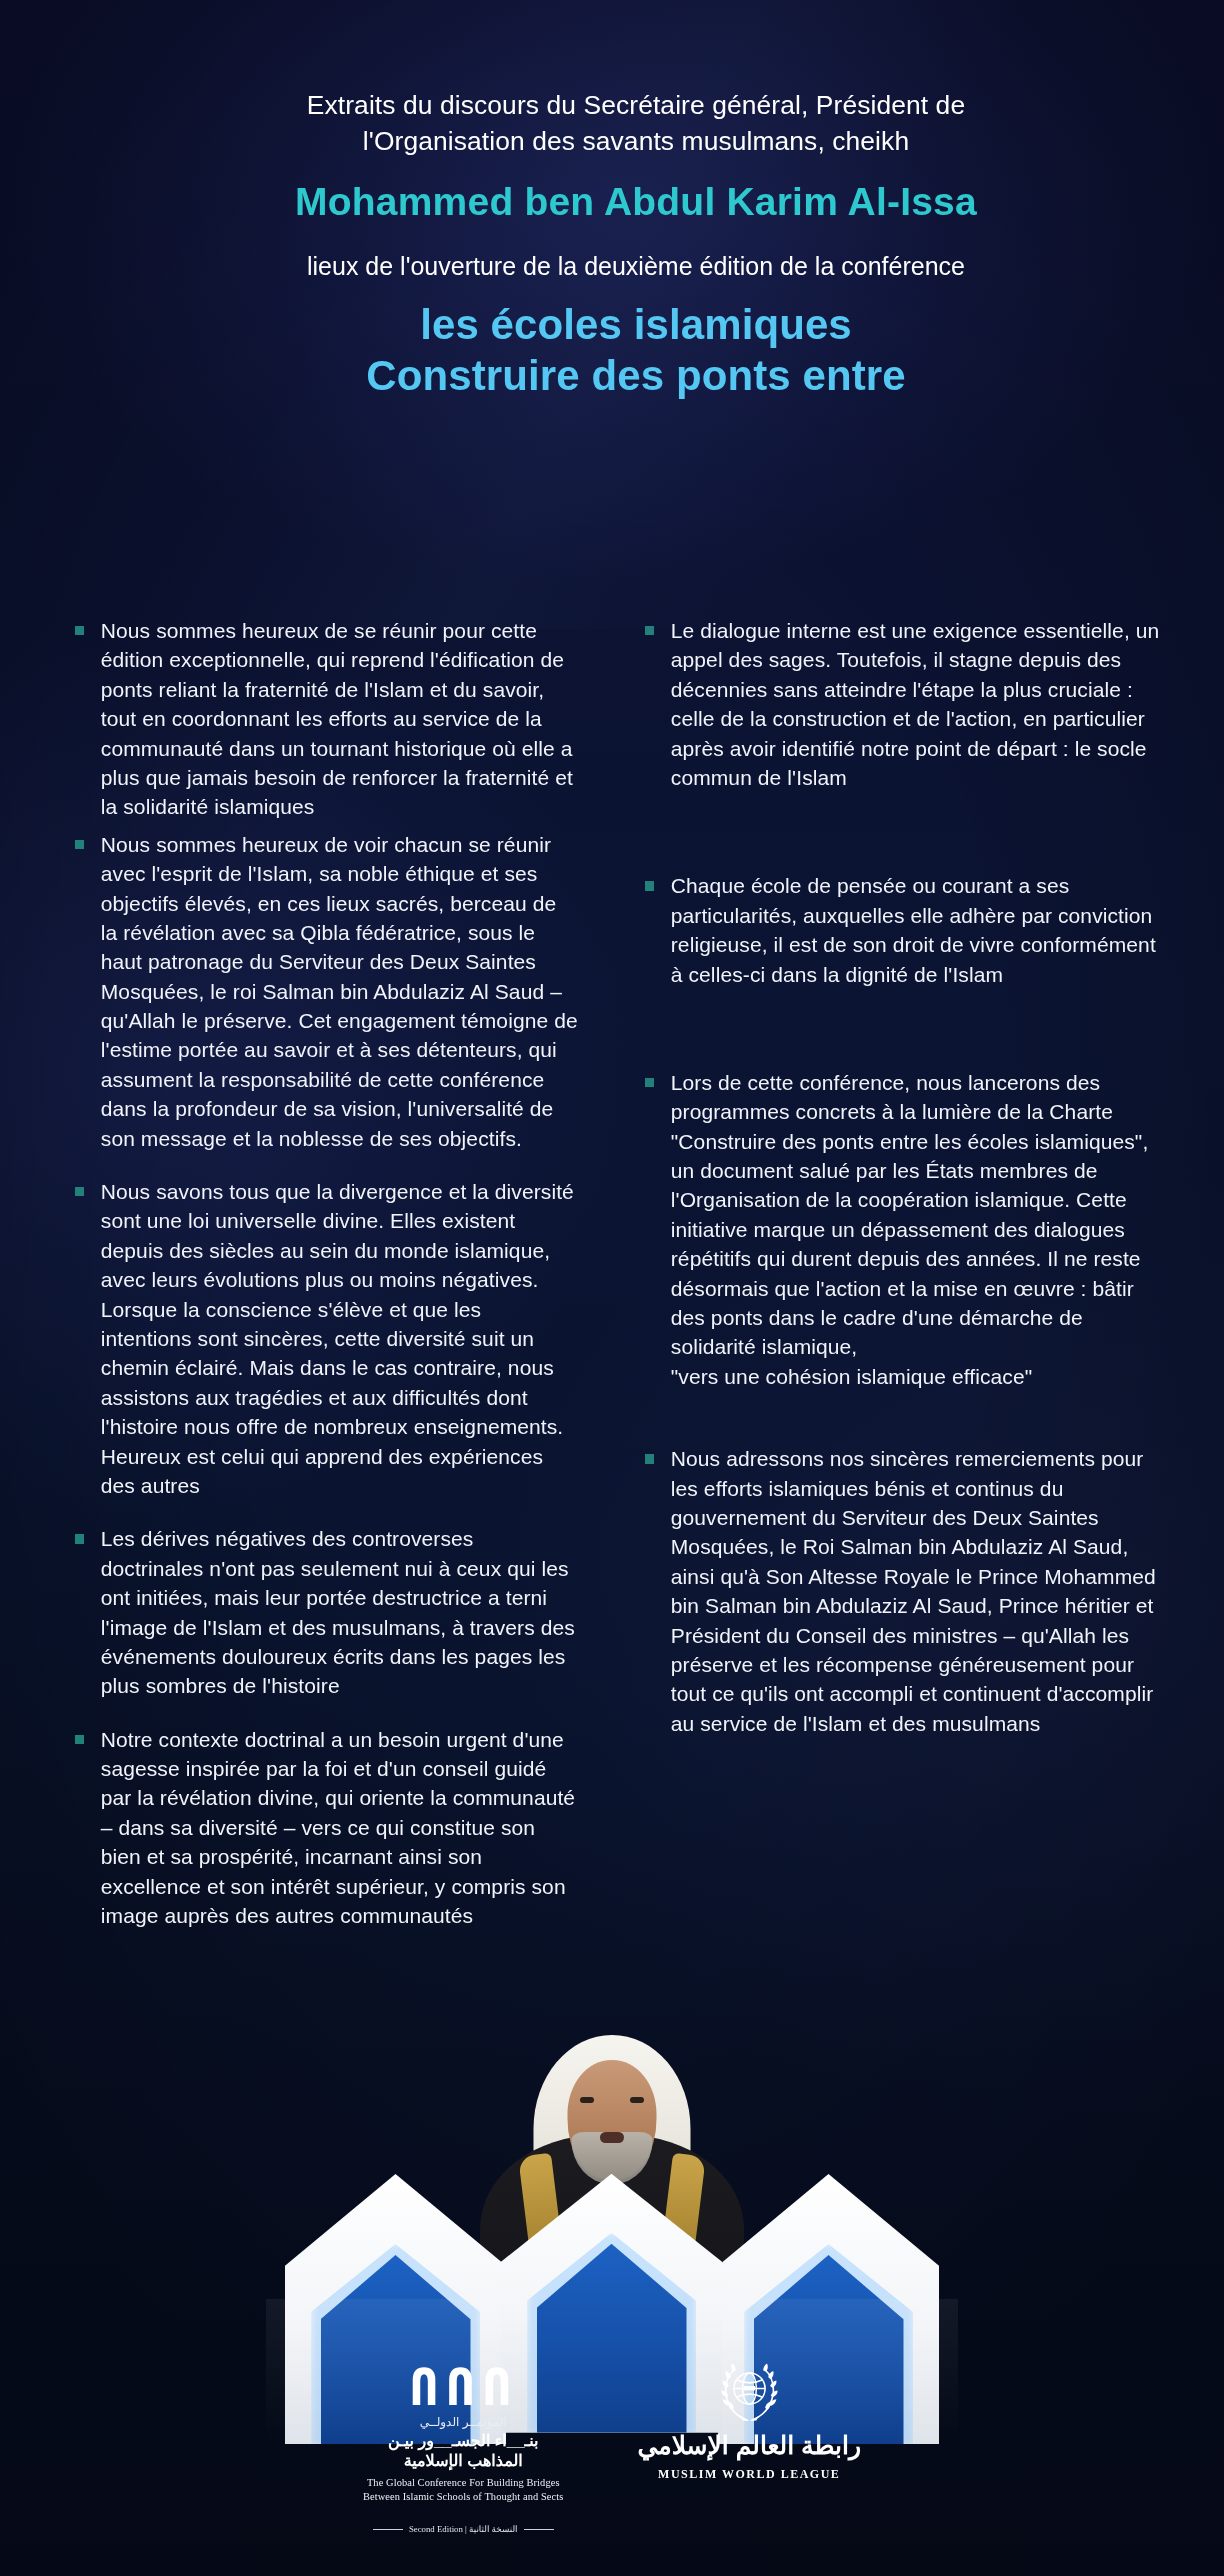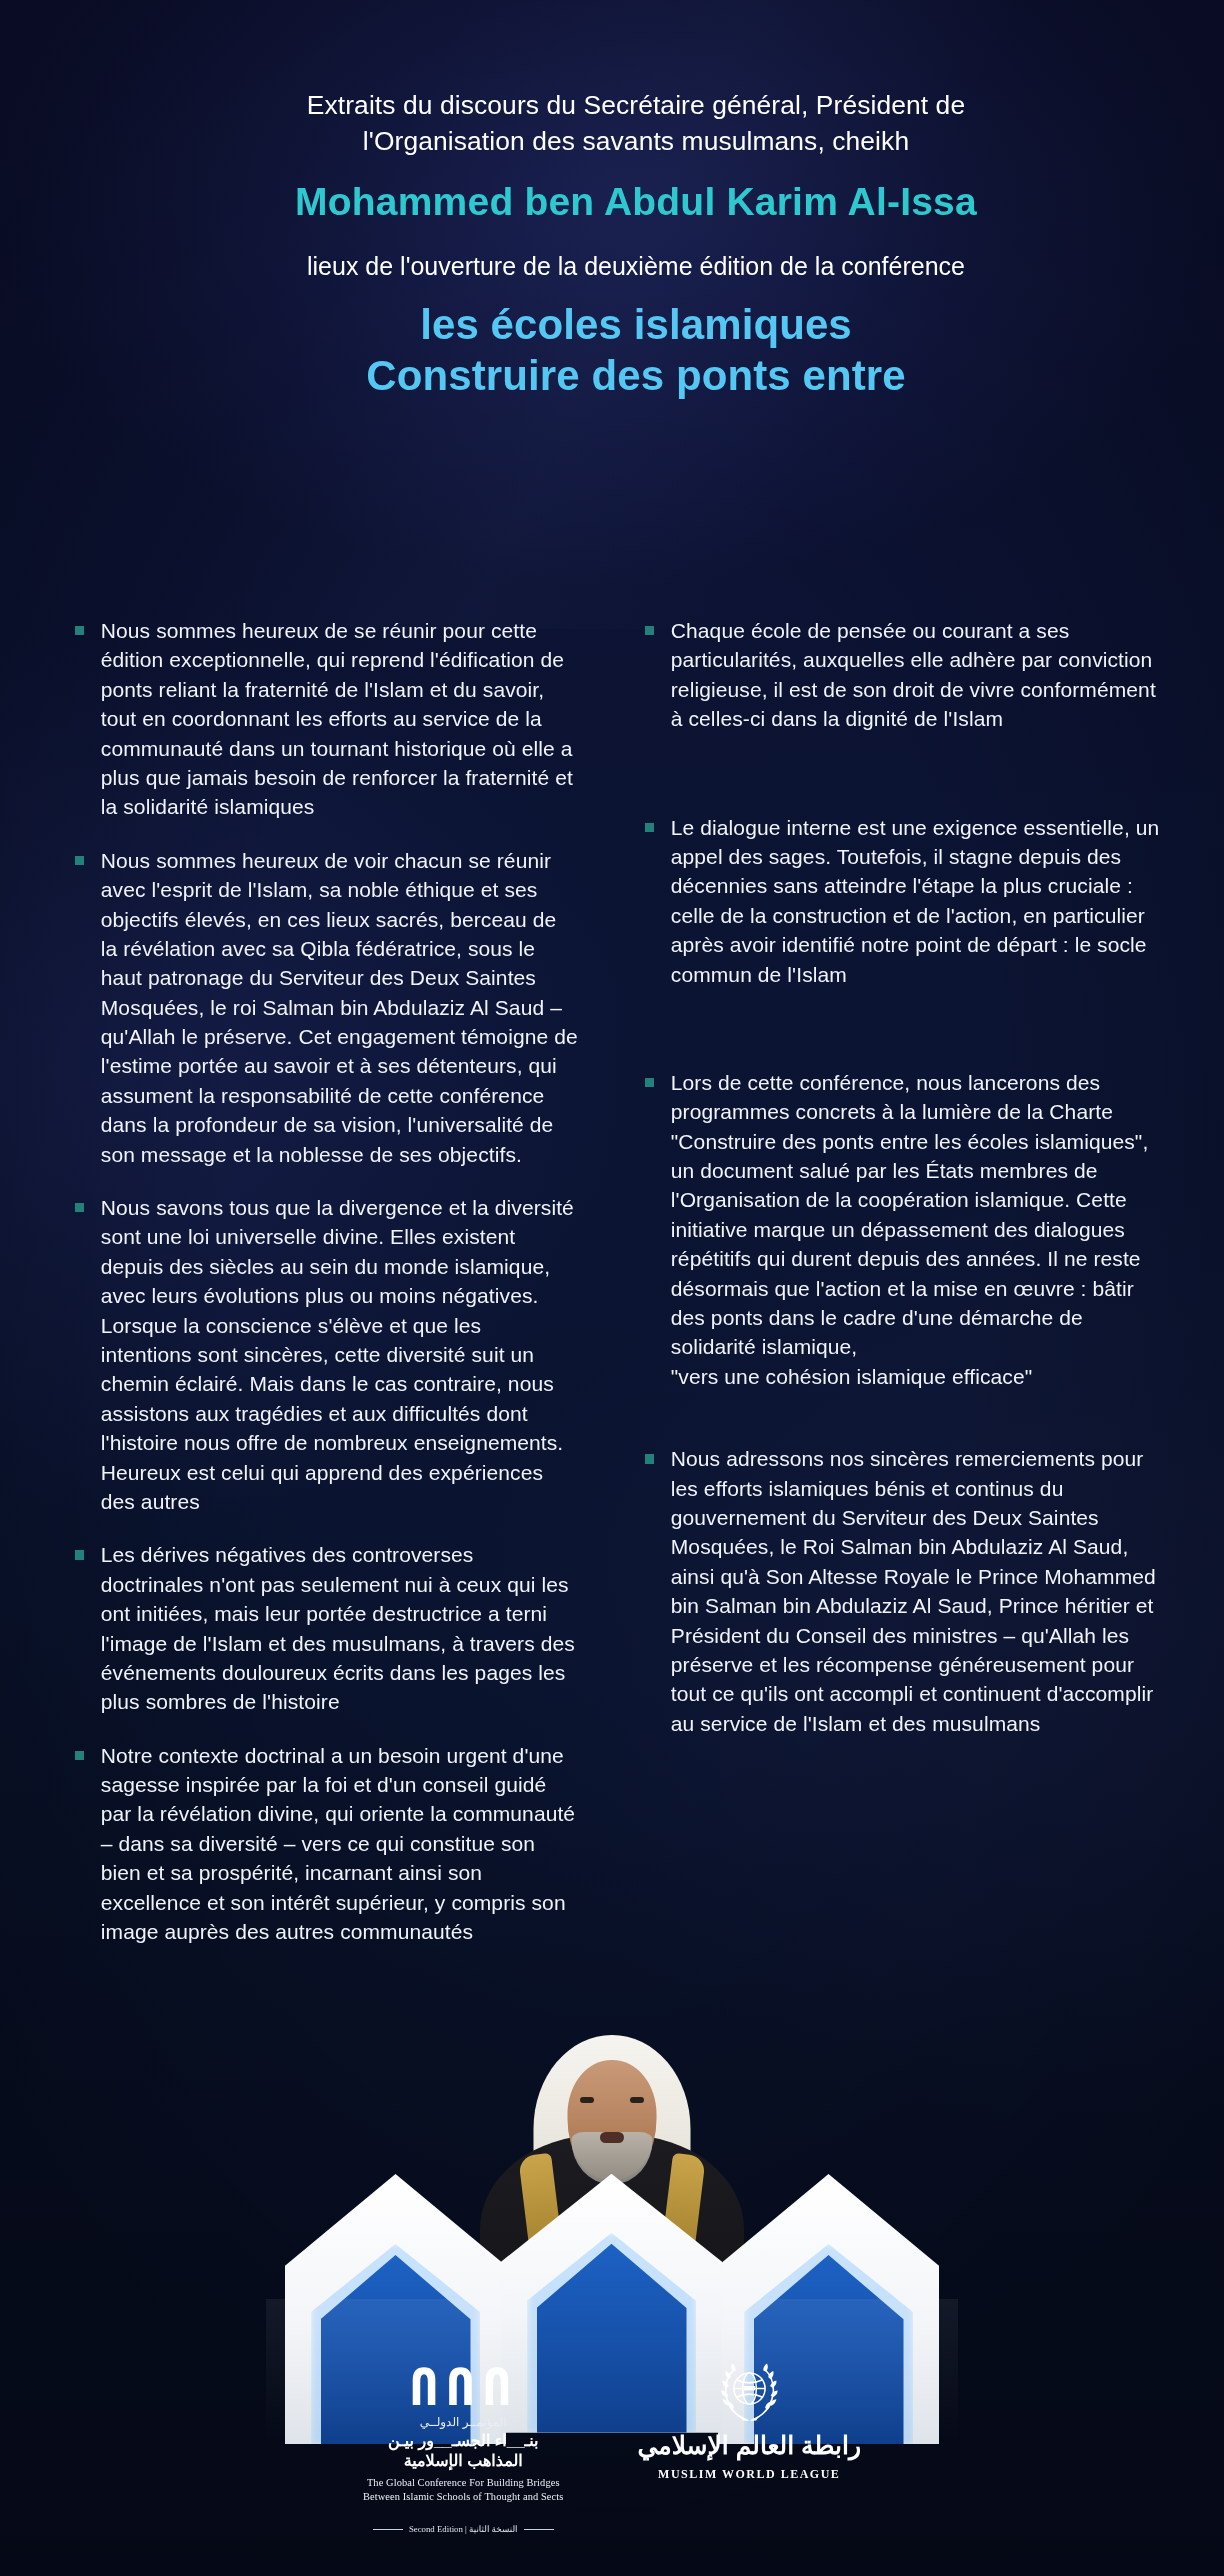--- a/index.html
+++ b/index.html
@@ -362,21 +362,21 @@
 
     <div class="main-title">
       <div>les écoles  islamiques</div>
       <div>Construire des ponts entre</div>
     </div>
   </div>
 
   <div class="columns">
 
     <div class="col col-left">
-      <div class="bullet" style="margin-bottom:24px">
+      <div class="bullet" style="margin-bottom:8px">
         <span class="bullet-marker"></span>
         <span class="bullet-text">Nous sommes heureux de se réunir pour cette édition exceptionnelle, qui reprend l'édification de ponts reliant la fraternité de l'Islam et du savoir, tout en coordonnant les efforts au service de la communauté dans un tournant historique où elle a plus que jamais besoin de renforcer la fraternité et la solidarité islamiques</span>
       </div>
       <div class="bullet" style="margin-bottom:24px">
         <span class="bullet-marker"></span>
         <span class="bullet-text">Nous sommes heureux de voir chacun se réunir avec l'esprit de l'Islam, sa noble éthique et ses objectifs élevés, en ces lieux sacrés, berceau de la révélation avec sa Qibla fédératrice, sous le haut patronage du Serviteur des Deux Saintes Mosquées, le roi Salman bin Abdulaziz Al Saud – qu'Allah le préserve. Cet engagement témoigne de l'estime portée au savoir et à ses détenteurs, qui assument la responsabilité de cette conférence dans la profondeur de sa vision, l'universalité de son message et la noblesse de ses objectifs.</span>
       </div>
       <div class="bullet" style="margin-bottom:24px">
         <span class="bullet-marker"></span>
         <span class="bullet-text">Nous savons tous que la divergence et la diversité sont une loi universelle divine. Elles existent depuis des siècles au sein du monde islamique, avec leurs évolutions plus ou moins négatives. Lorsque la conscience s'élève et que les intentions sont sincères, cette diversité suit un chemin éclairé. Mais dans le cas contraire, nous assistons aux tragédies et aux difficultés dont l'histoire nous offre de nombreux enseignements. Heureux est celui qui apprend des expériences des autres</span>
@@ -387,25 +387,25 @@
       </div>
       <div class="bullet">
         <span class="bullet-marker"></span>
         <span class="bullet-text">Notre contexte doctrinal a un besoin urgent d'une sagesse inspirée par la foi et d'un conseil guidé par la révélation divine, qui oriente la communauté – dans sa diversité – vers ce qui constitue son bien et sa prospérité, incarnant ainsi son excellence et son intérêt supérieur, y compris son image auprès des autres communautés</span>
       </div>
     </div>
 
     <div class="col col-right">
       <div class="bullet" style="margin-bottom:79px">
         <span class="bullet-marker"></span>
+        <span class="bullet-text">Le dialogue interne est une exigence essentielle, un appel des sages. Toutefois, il stagne depuis des décennies sans atteindre l'étape la plus cruciale : celle de la construction et de l'action, en particulier après avoir identifié notre point de départ : le socle commun de l'Islam</span>
+      </div>
+      <div class="bullet" style="margin-bottom:79px">
+        <span class="bullet-marker"></span>
         <span class="bullet-text">Chaque école de pensée ou courant a ses particularités, auxquelles elle adhère par conviction religieuse, il est de son droit de vivre conformément à celles-ci dans la dignité de l'Islam</span>
-      </div>
-      <div class="bullet" style="margin-bottom:79px">
-        <span class="bullet-marker"></span>
-        <span class="bullet-text">Le dialogue interne est une exigence essentielle, un appel des sages. Toutefois, il stagne depuis des décennies sans atteindre l'étape la plus cruciale : celle de la construction et de l'action, en particulier après avoir identifié notre point de départ : le socle commun de l'Islam</span>
       </div>
       <div class="bullet" style="margin-bottom:53px">
         <span class="bullet-marker"></span>
         <span class="bullet-text" style="white-space:pre-line">Lors de cette conférence, nous lancerons des programmes concrets à la lumière de la Charte "Construire des ponts entre les écoles islamiques", un document salué par les États membres de l'Organisation de la coopération islamique. Cette initiative marque un dépassement des dialogues répétitifs qui durent depuis des années. Il ne reste désormais que l'action et la mise en œuvre : bâtir des ponts dans le cadre d'une démarche de solidarité islamique,
 "vers une cohésion islamique efficace"</span>
       </div>
       <div class="bullet">
         <span class="bullet-marker"></span>
         <span class="bullet-text">Nous adressons nos sincères remerciements pour les efforts islamiques bénis et continus du gouvernement du Serviteur des Deux Saintes Mosquées, le Roi Salman bin Abdulaziz Al Saud, ainsi qu'à Son Altesse Royale le Prince Mohammed bin Salman bin Abdulaziz Al Saud, Prince héritier et Président du Conseil des ministres – qu'Allah les préserve et les récompense généreusement pour tout ce qu'ils ont accompli et continuent d'accomplir au service de l'Islam et des musulmans</span>
       </div>

